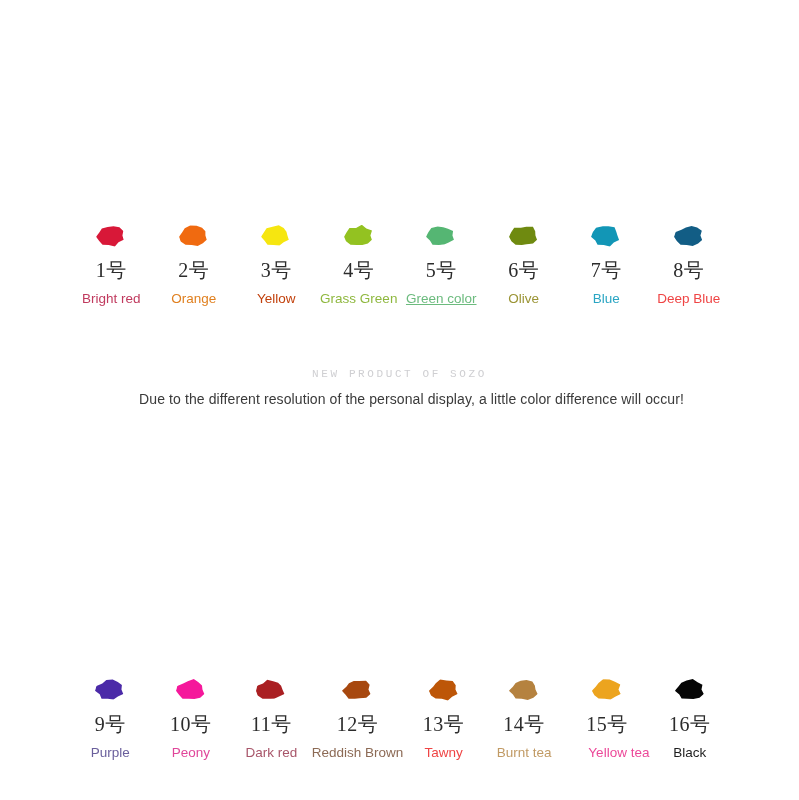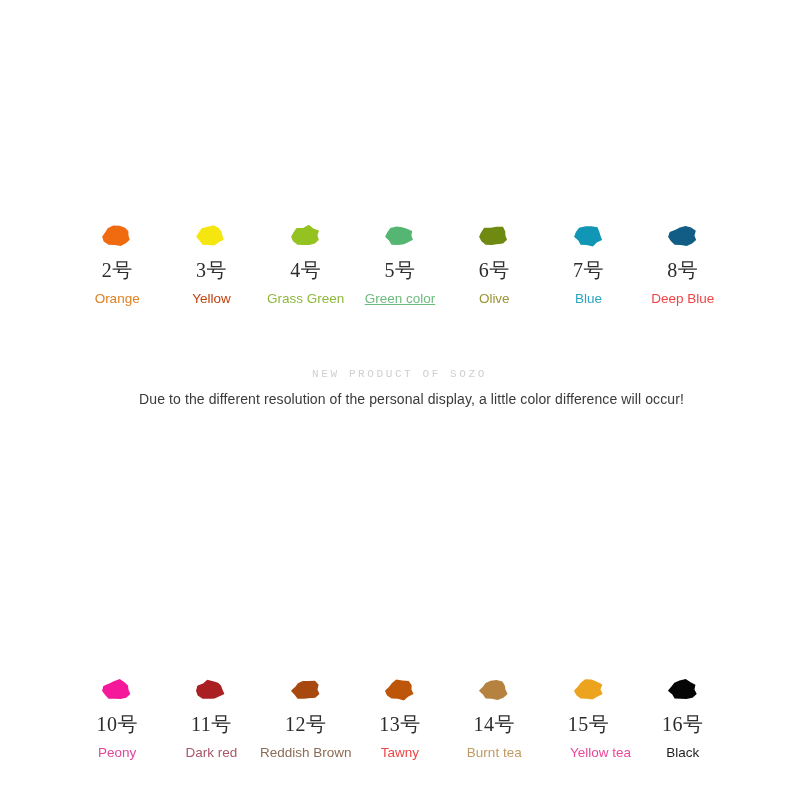--- a/index.html
+++ b/index.html
@@ -155,20 +155,27 @@
         <div class="strip-paint" style="background: linear-gradient(rgb(34, 179, 205) 0%, rgb(34, 179, 205) 55%, rgb(21, 163, 189) 100%); clip-path: polygon(0% 3.06%, 100% 2.47%, 100% 83.94%, 90.91% 87.86%, 81.82% 91.73%, 72.73% 88.08%, 63.64% 90.9%, 54.55% 87.48%, 45.45% 76.8%, 36.36% 88.49%, 27.27% 82.66%, 18.18% 76.93%, 9.09% 92.48%, 0% 81.2%);"></div>
       </div>
       <div class="strip">
         <div class="strip-paint" style="background: linear-gradient(rgb(30, 123, 166) 0%, rgb(30, 123, 166) 55%, rgb(22, 104, 155) 100%); clip-path: polygon(0% 3.06%, 100% 2.48%, 100% 83.26%, 90.91% 87.83%, 81.82% 91.83%, 72.73% 79.34%, 63.64% 91.11%, 54.55% 88.64%, 45.45% 77.79%, 36.36% 81.27%, 27.27% 85.36%, 18.18% 90.56%, 9.09% 88.41%, 0% 84.19%);"></div>
       </div>
     </div>
 
   <div class="label-row" id="label-row-top">
       <div class="label-cell">
         <div class="dot-wrap">
+          <div class="dot" style="background: rgb(216, 24, 56); clip-path: polygon(88.1% 50%, 91.4% 68.4%, 73.9% 77.6%, 61% 94.2%, 40.7% 87.4%, 20.3% 84.3%, 9.9% 67.8%, 0.2% 50%, 11.6% 33%, 20.9% 16.4%, 40.4% 11.4%, 60% 9.9%, 79.6% 15.9%, 91.8% 31.5%);"></div>
+        </div>
+        <div class="num">1号</div>
+        <div class="cname" style="color: rgb(192, 58, 94);">Bright red</div>
+      </div>
+      <div class="label-cell">
+        <div class="dot-wrap">
           <div class="dot" style="background: rgb(240, 106, 16); clip-path: polygon(88.1% 50%, 91.7% 68.5%, 78.1% 82.4%, 60.5% 92.3%, 40.8% 87.3%, 20.3% 84.3%, 4.7% 70.1%, 0.1% 50%, 10.9% 32.7%, 20.5% 15.9%, 38.9% 5.1%, 60.4% 8%, 78.3% 17.4%, 88.7% 32.9%);"></div>
         </div>
         <div class="num">2号</div>
         <div class="cname" style="color: rgb(224, 128, 32);">Orange</div>
       </div>
       <div class="label-cell">
         <div class="dot-wrap">
           <div class="dot" style="background: rgb(246, 230, 16); clip-path: polygon(88.1% 50%, 91.9% 68.6%, 74.2% 77.9%, 60% 90.4%, 40.8% 87.1%, 20.3% 84.3%, 11.2% 67.2%, 0.1% 50%, 10.1% 32.3%, 20% 15.4%, 40.2% 10.4%, 60.9% 6.1%, 77% 18.8%, 85.6% 34.2%);"></div>
         </div>
         <div class="num">3号</div>
@@ -238,20 +245,27 @@
         <div class="strip-paint" style="background: linear-gradient(rgb(231, 151, 6) 0%, rgb(231, 151, 6) 55%, rgb(208, 135, 4) 100%); clip-path: polygon(0% 2.09%, 100% 1.52%, 100% 83.5%, 90.91% 87.63%, 81.82% 92.56%, 72.73% 82.21%, 63.64% 92.63%, 54.55% 80.78%, 45.45% 84.73%, 36.36% 78.74%, 27.27% 88.3%, 18.18% 89.9%, 9.09% 91.89%, 0% 85.12%);"></div>
       </div>
       <div class="strip">
         <div class="strip-paint" style="background: linear-gradient(rgb(50, 50, 60) 0%, rgb(50, 50, 60) 55%, rgb(38, 38, 48) 100%); clip-path: polygon(0% 2.1%, 100% 1.52%, 100% 82.82%, 90.91% 87.6%, 81.82% 92.66%, 72.73% 89.48%, 63.64% 92.84%, 54.55% 81.94%, 45.45% 85.72%, 36.36% 87.52%, 27.27% 91.01%, 18.18% 87.52%, 9.09% 87.82%, 0% 83.11%);"></div>
       </div>
     </div>
 
   <div class="label-row" id="label-row-bottom">
       <div class="label-cell">
         <div class="dot-wrap">
+          <div class="dot" style="background: rgb(75, 42, 168); clip-path: polygon(88.2% 50%, 93.4% 69.2%, 75.1% 78.9%, 60% 90.5%, 41% 86.4%, 20.4% 84.1%, 15% 65.5%, -0.3% 50%, 5.6% 30.4%, 25.6% 21.8%, 39.5% 7.7%, 60.8% 6.6%, 77.4% 18.3%, 90.5% 32.1%);"></div>
+        </div>
+        <div class="num">9号</div>
+        <div class="cname" style="color: rgb(106, 95, 156);">Purple</div>
+      </div>
+      <div class="label-cell">
+        <div class="dot-wrap">
           <div class="dot" style="background: rgb(245, 24, 155); clip-path: polygon(88.2% 50%, 93.6% 69.3%, 79.3% 83.8%, 59.6% 88.6%, 41% 86.2%, 20.4% 84.1%, 9.8% 67.8%, -0.3% 50%, 4.9% 30%, 25.1% 21.3%, 40.8% 13%, 61.2% 4.7%, 76.2% 19.8%, 87.4% 33.4%);"></div>
         </div>
         <div class="num">10号</div>
         <div class="cname" style="color: rgb(224, 70, 154);">Peony</div>
       </div>
       <div class="label-cell">
         <div class="dot-wrap">
           <div class="dot" style="background: rgb(170, 31, 34); clip-path: polygon(88.2% 50%, 93.9% 69.4%, 75.4% 79.3%, 59.1% 86.6%, 41% 86.1%, 20.5% 84.1%, 4.6% 70.1%, -0.4% 50%, 4.2% 29.7%, 24.7% 20.8%, 39.3% 6.7%, 58.8% 14.5%, 74.9% 21.3%, 84.3% 34.8%);"></div>
         </div>
         <div class="num">11号</div>

